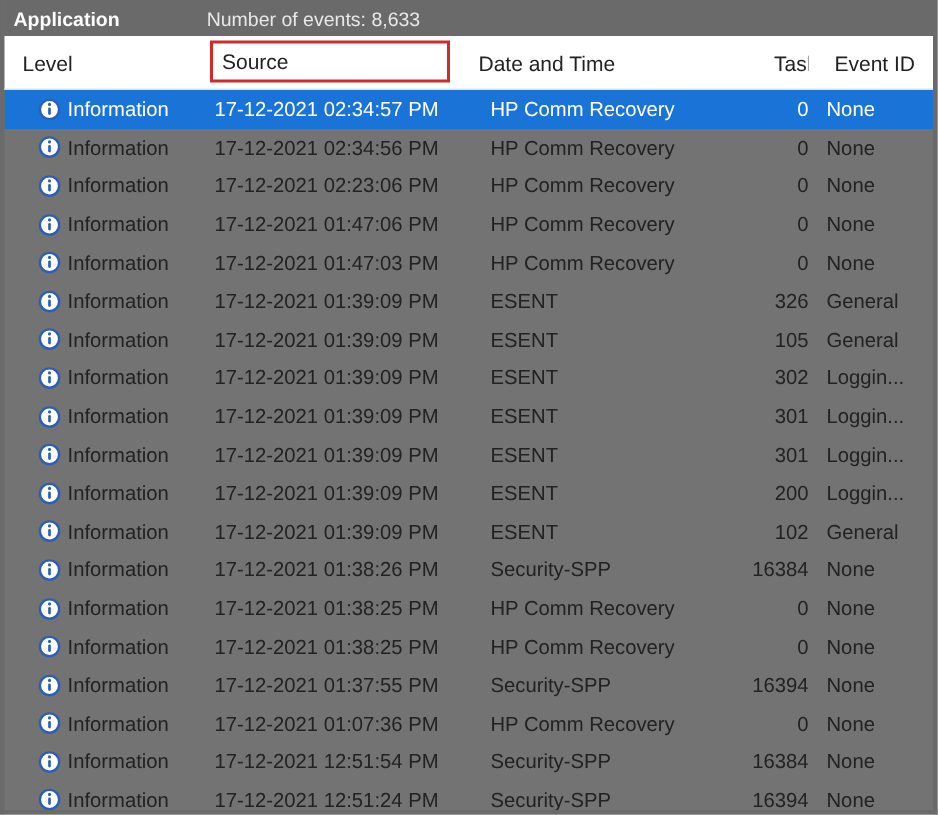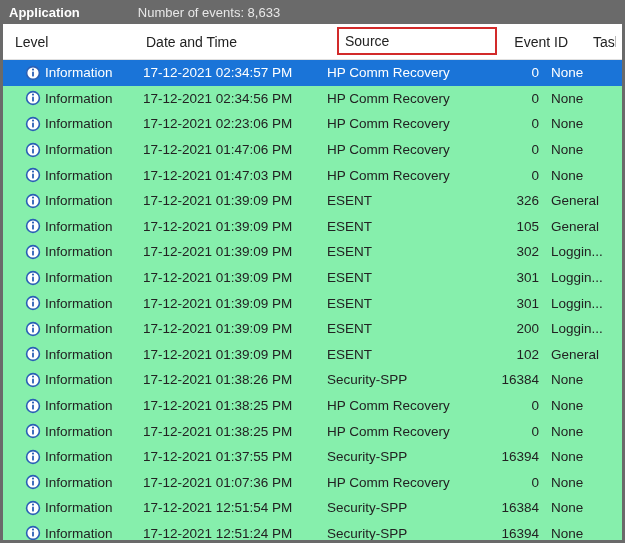--- a/index.html
+++ b/index.html
@@ -8,21 +8,21 @@
     width: 625px; height: 543px;
     font-family: "Segoe UI", Tahoma, sans-serif;
     font-size: 13px;
     background: #fff;
     overflow: hidden;
   }
   .window {
     width: 625px; height: 543px;
     border: 3px solid #6a6a6a;
     border-top: none;
-    background: #86efac;
+    background: #737373;
     display: flex; flex-direction: column;
   }
   .titlebar {
     background: #6a6a6a;
     color: #fff;
     height: 24px;
     display: flex;
     align-items: center;
     padding: 0 6px;
     font-size: 13px;
@@ -108,31 +108,31 @@
 
   <div class="titlebar">
     <span class="app">Application</span>
     <span class="count">Number of events: 8,633</span>
   </div>
 
   <div class="header">
     <div class="col col-level">
       <span>Level</span>
     </div>
+    <div id="hdr-source" class="col col-source highlight">
+      <span>Source</span>
+    </div>
     <div class="col col-date">
       <span>Date and Time</span>
     </div>
-    <div id="hdr-source" class="col col-source highlight">
-      <span>Source</span>
+    <div class="col col-task">
+      <span>Task Ca...</span>
     </div>
     <div class="col col-eventid">
       <span>Event ID</span>
-    </div>
-    <div class="col col-task">
-      <span>Task Ca...</span>
     </div>
   </div>
 
   <div class="rows" id="rows">
       <div class="row selected">
         <div class="cell cell-level">
           <span class="icon-wrap">
             <svg width="16" height="16" viewBox="0 0 16 16">
     <circle cx="8" cy="8" r="6.4" fill="#ffffff" stroke="#2a5fb5" stroke-width="1.6"></circle>
     <rect x="7.1" y="6.6" width="1.8" height="5" rx="0.9" fill="#2a5fb5"></rect>

